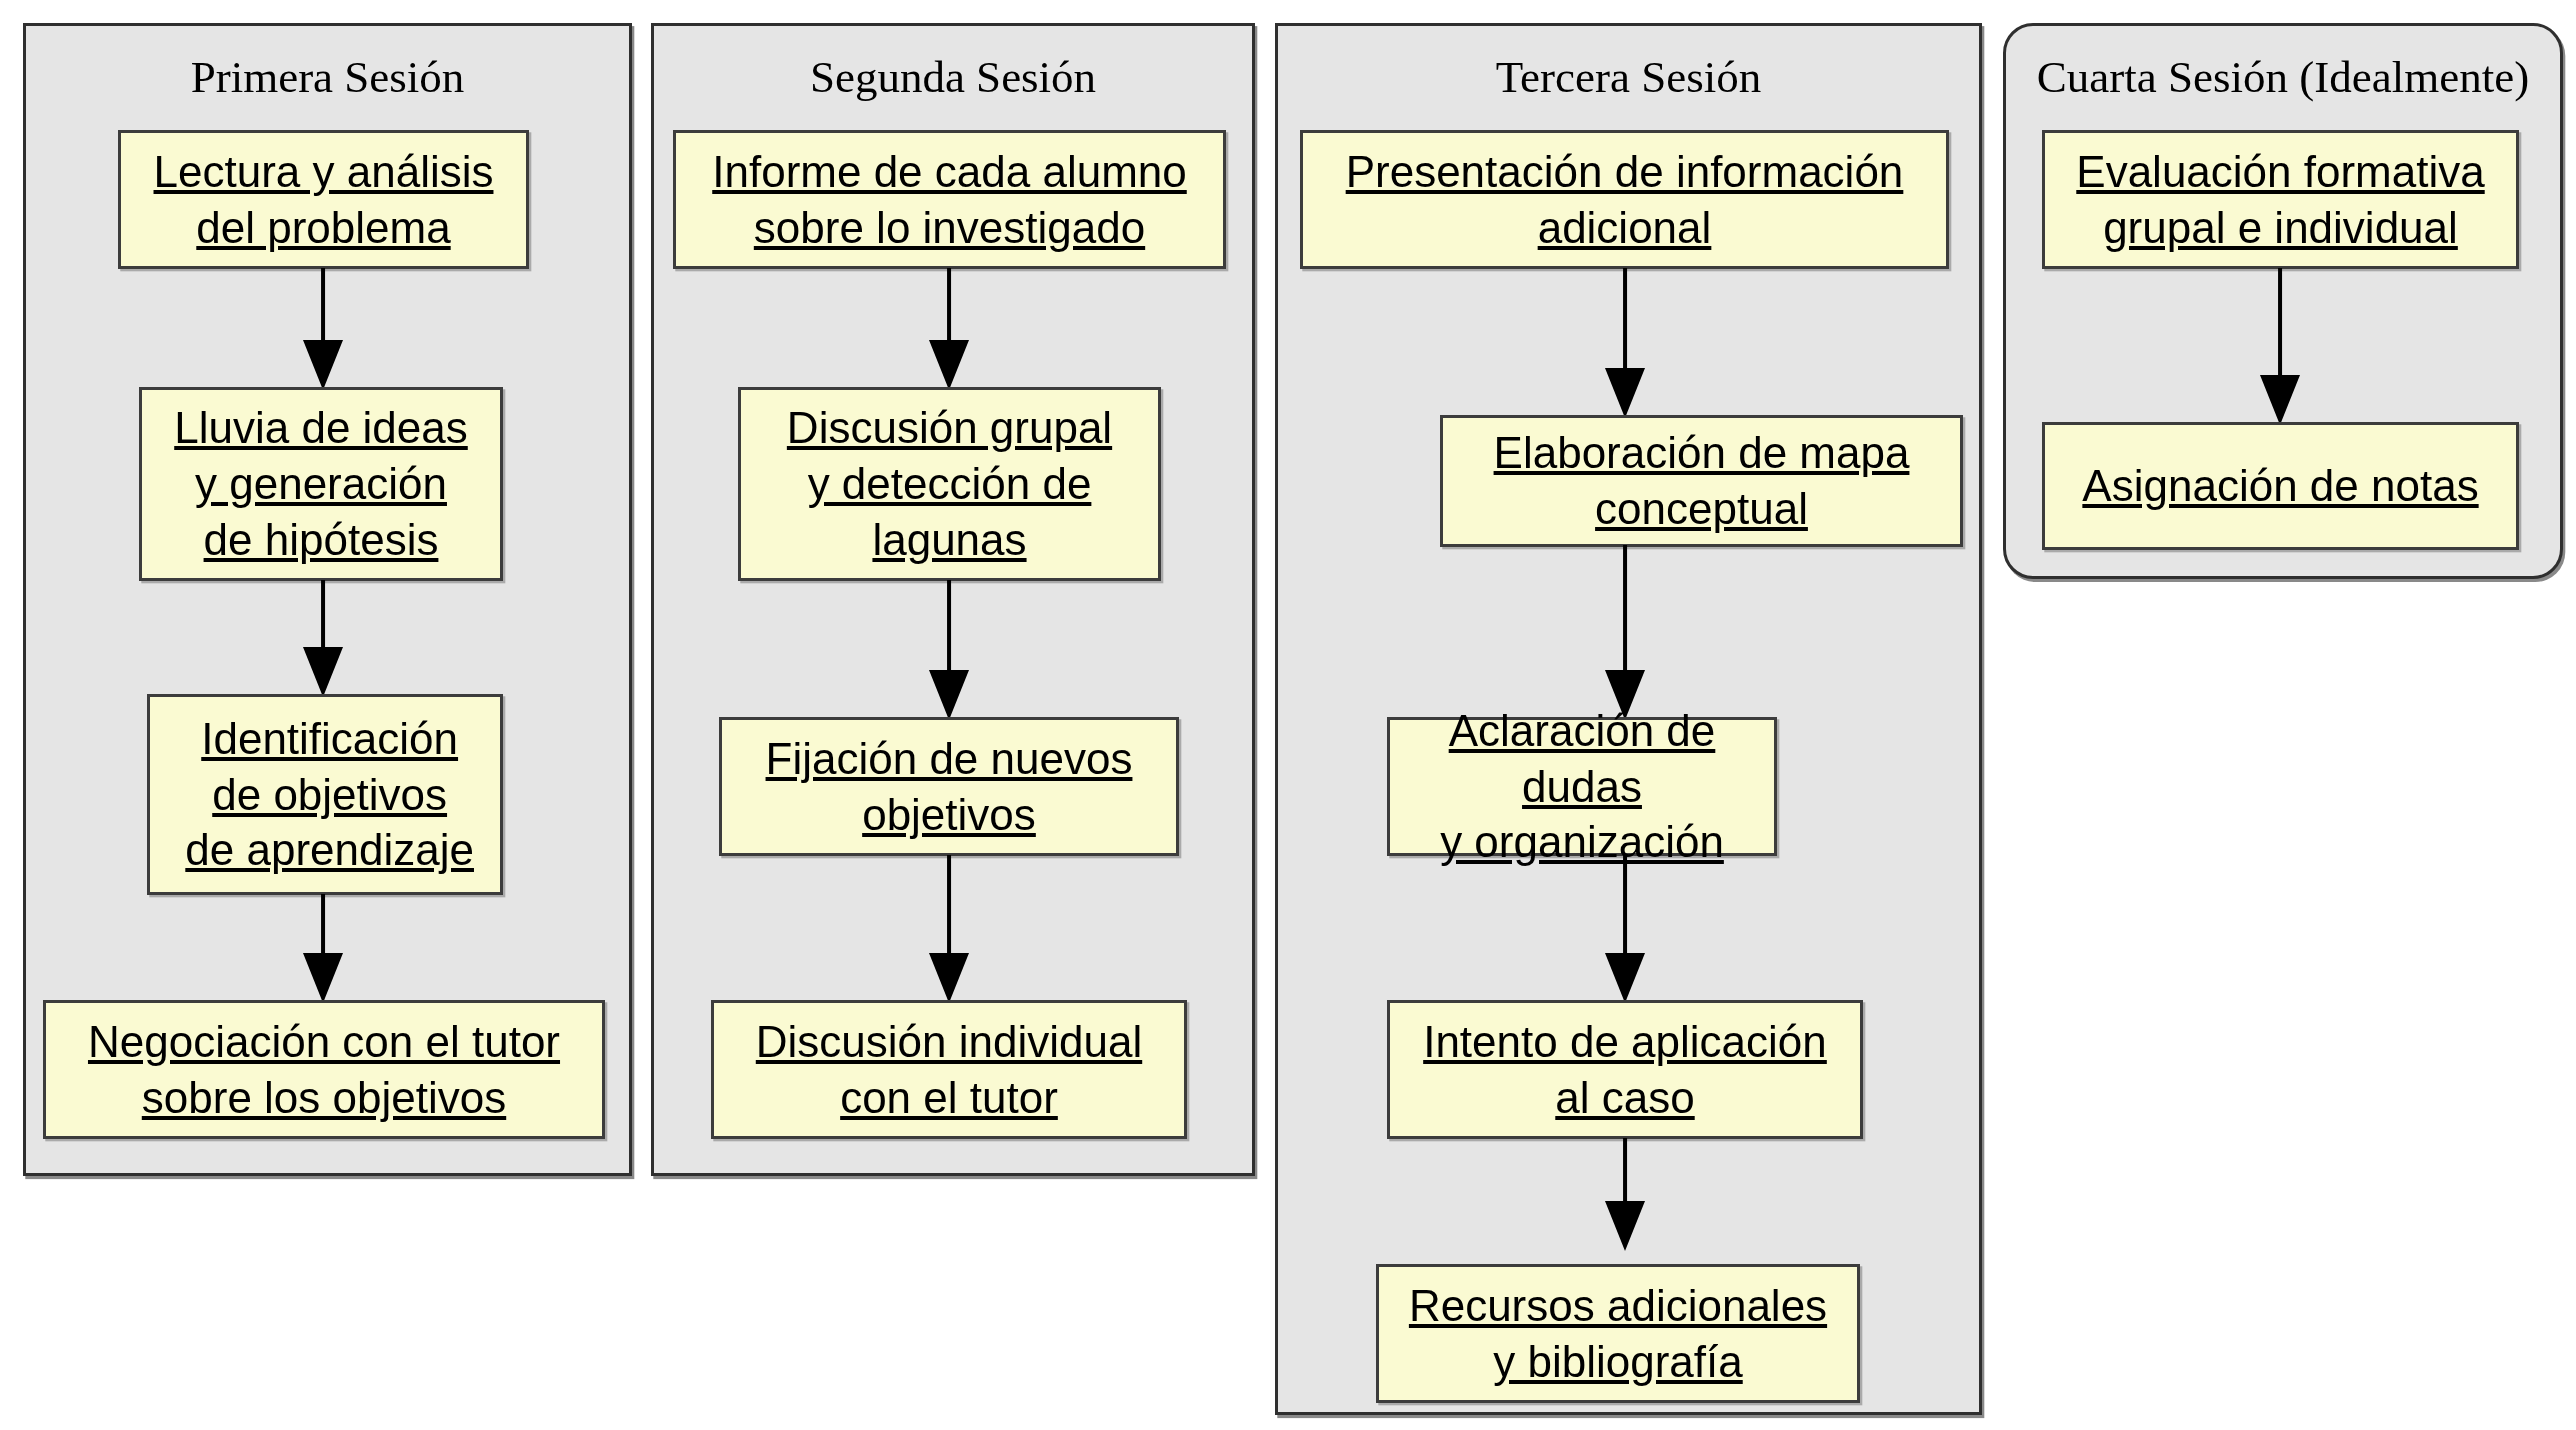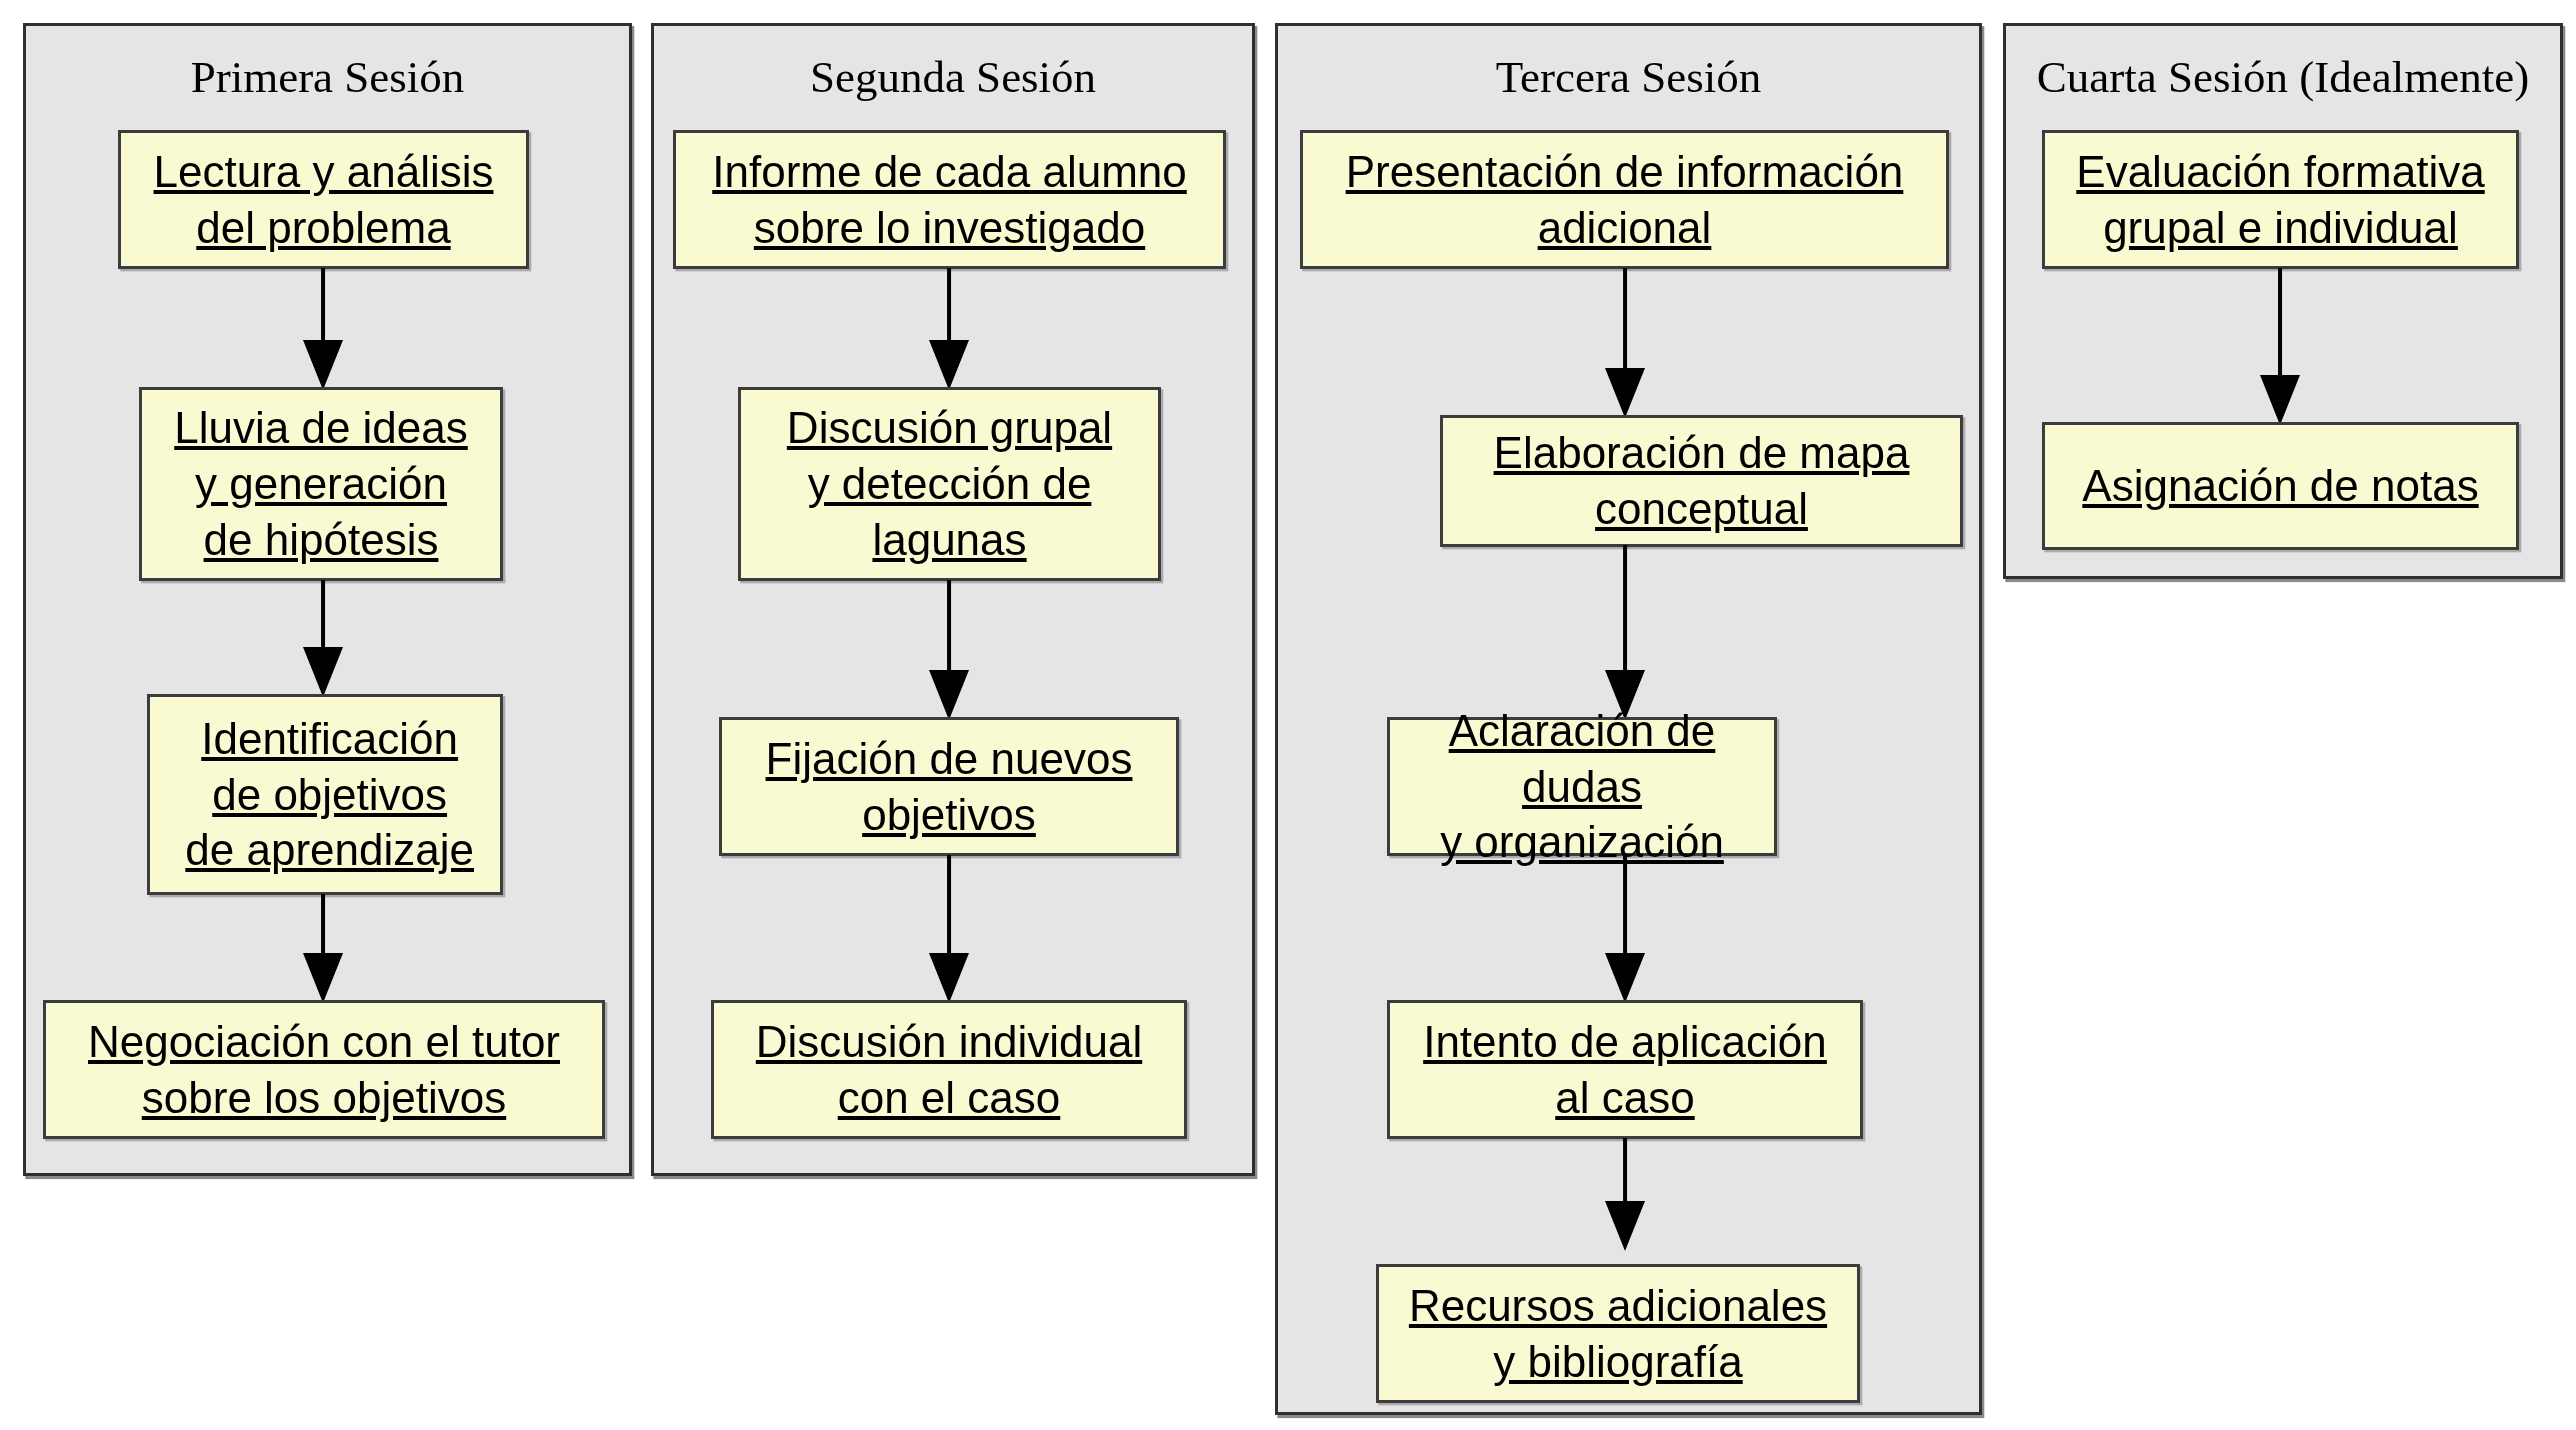--- a/index.html
+++ b/index.html
@@ -108,21 +108,21 @@
     <span class="arrow-line"></span>
     <span class="arrow-head"></span>
   </div>
   <div class="box" style="left:719px; top:717px; width:460px; height:139px;">Fijación de nuevos
 objetivos</div>
   <div class="arrow" style="left:929px; top:855px; height:148px;">
     <span class="arrow-line"></span>
     <span class="arrow-head"></span>
   </div>
   <div class="box" style="left:711px; top:1000px; width:476px; height:139px;">Discusión individual
-con el caso</div>
+con el tutor</div>
 
   <div class="panel" style="left:1275px; top:23px; width:701px; height:1386px;">
     <div class="panel-title">Tercera Sesión</div>
   </div>
   <div class="box" style="left:1300px; top:130px; width:649px; height:139px;">Presentación de información
 adicional</div>
   <div class="arrow" style="left:1605px; top:268px; height:150px;">
     <span class="arrow-line"></span>
     <span class="arrow-head"></span>
   </div>
@@ -140,21 +140,21 @@
   </div>
   <div class="box" style="left:1387px; top:1000px; width:476px; height:139px;">Intento de aplicación
 al caso</div>
   <div class="arrow" style="left:1605px; top:1138px; height:113px;">
     <span class="arrow-line"></span>
     <span class="arrow-head"></span>
   </div>
   <div class="box" style="left:1376px; top:1264px; width:484px; height:139px;">Recursos adicionales
 y bibliografía</div>
 
-  <div class="panel" style="left:2003px; top:23px; width:554px; height:550px;">
+  <div class="panel" style="left:2003px; top:23px; width:554px; height:550px;border-radius:30px;">
     <div class="panel-title">Cuarta Sesión (Idealmente)</div>
   </div>
   <div class="box" style="left:2042px; top:130px; width:477px; height:139px;">Evaluación formativa
 grupal e individual</div>
   <div class="arrow" style="left:2260px; top:268px; height:157px;">
     <span class="arrow-line"></span>
     <span class="arrow-head"></span>
   </div>
   <div class="box" style="left:2042px; top:422px; width:477px; height:128px;">Asignación de notas</div>
 

